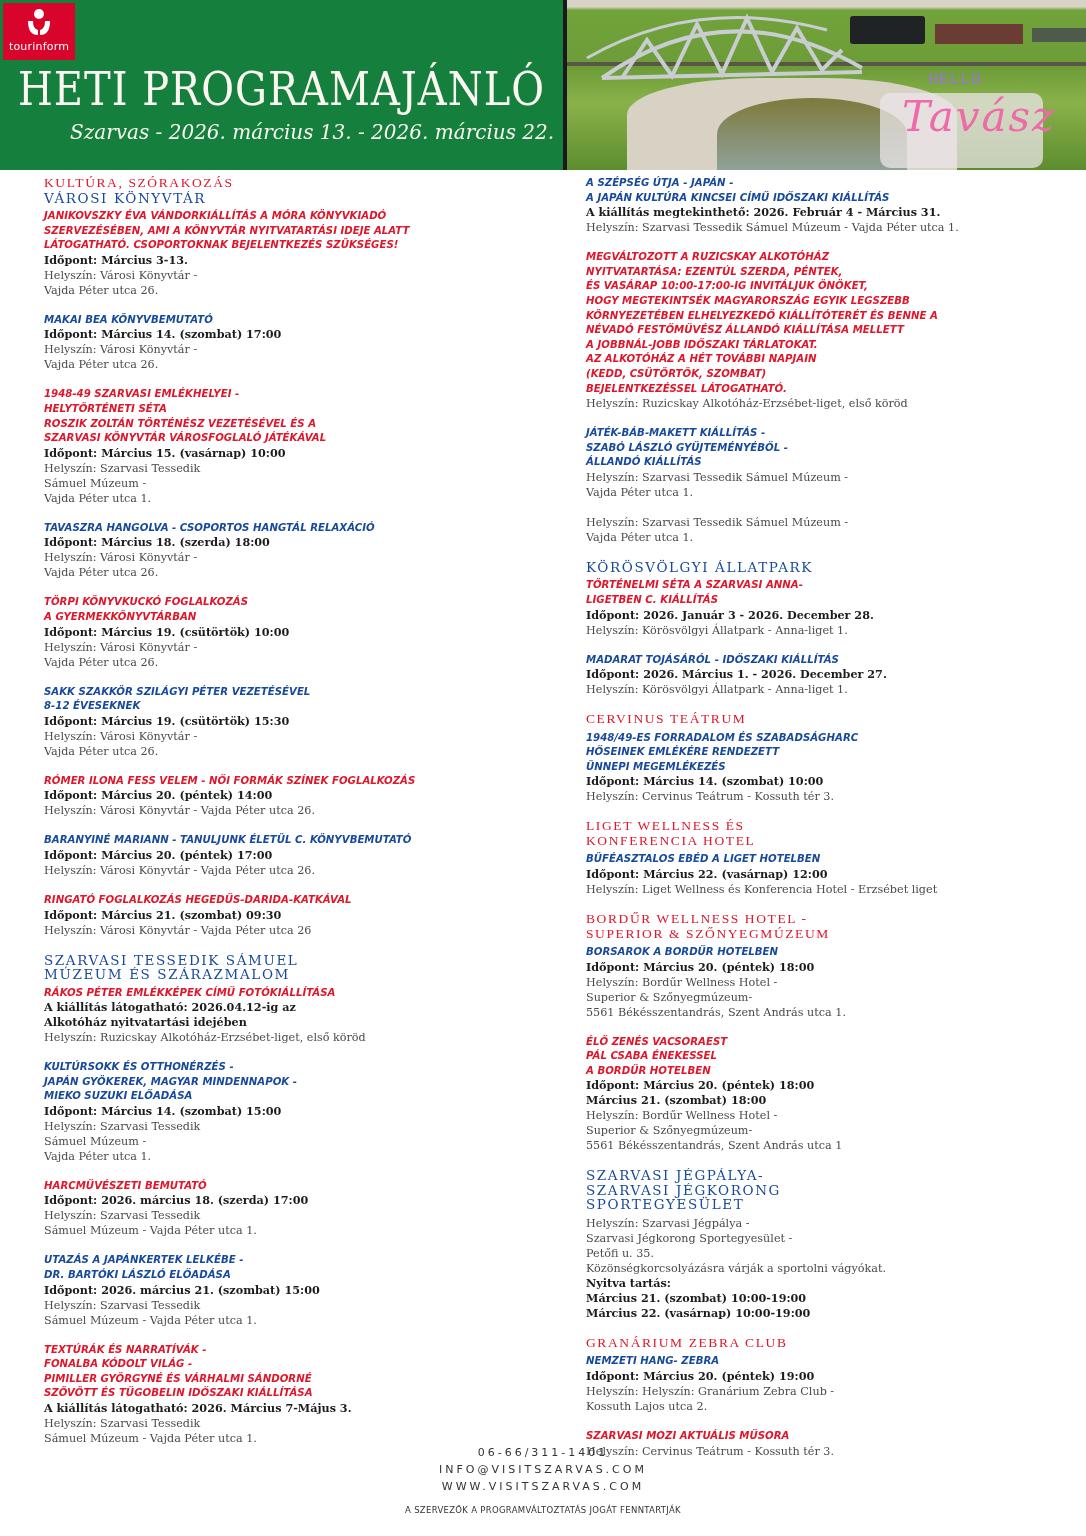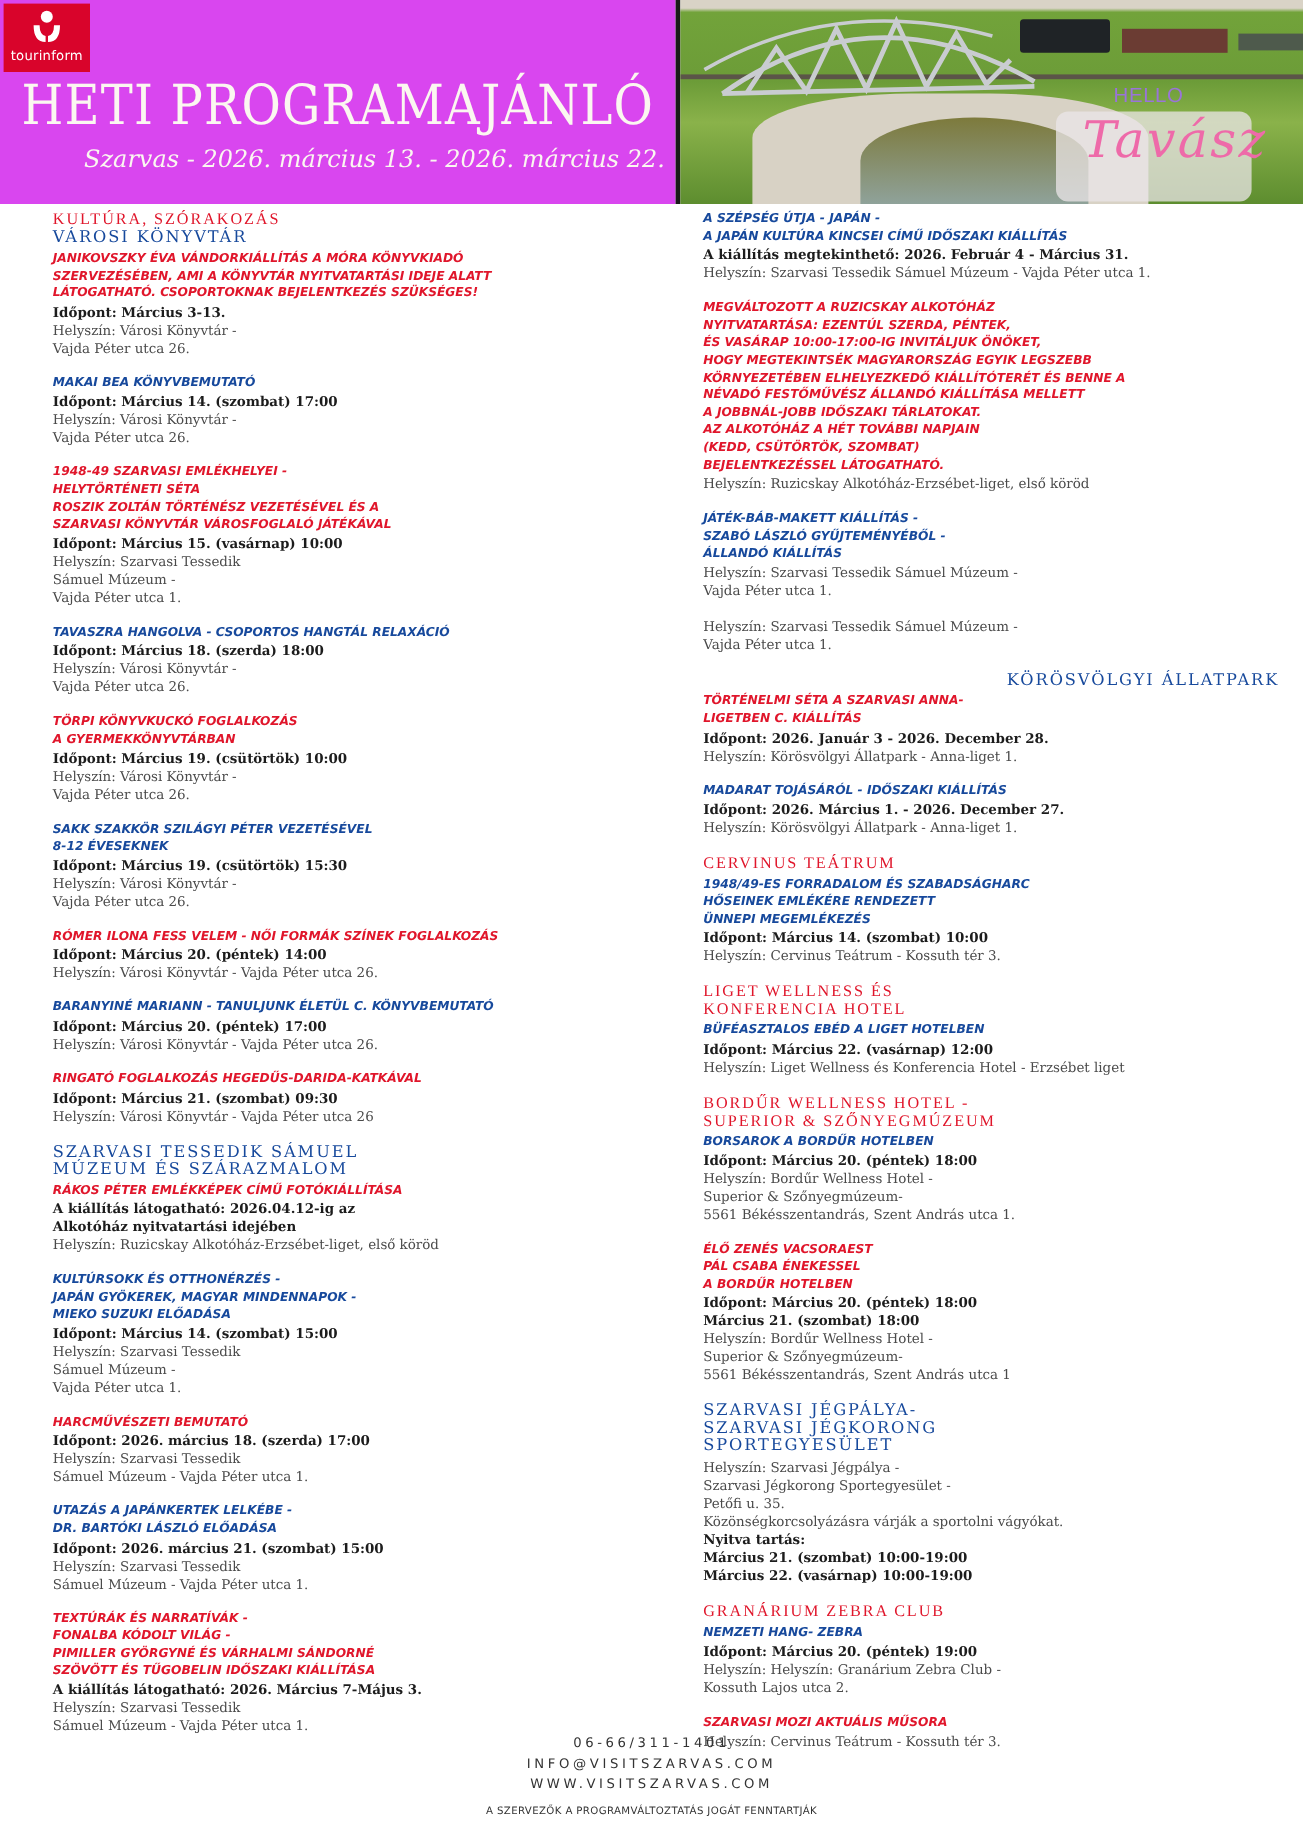--- a/index.html
+++ b/index.html
@@ -7,21 +7,21 @@
     width: 1086px; height: 1536px; position: relative; overflow: hidden;
     background: #ffffff;
     font-family: "DejaVu Serif", serif;
   }
   
   .header {
     position: absolute; left: 0; top: 0; width: 1086px; height: 170px;
   }
   .header-left {
     position: absolute; left: 0; top: 0; width: 563px; height: 170px;
-    background: #d946ef;
+    background: #15803d;
   }
   .divider-line {
     position: absolute; left: 563px; top: 0; width: 4px; height: 170px; background: #1a1a1a;
   }
   .logo {
     position: absolute; left: 3px; top: 3px; width: 72px; height: 57px;
     background: #d9042b; display: flex; flex-direction: column; align-items: center;
   }
   .logo svg { margin-top: 5px; }
   .logo-text {
@@ -64,21 +64,21 @@
   .photo-wagon2 {
     position: absolute; left: 465px; top: 28px; width: 54px; height: 14px; background: #4e5a4c;
   }
   .bridge-svg { position: absolute; left: 10px; top: 0; }
   .hello-box {
     position: absolute; left: 313px; top: 93px; width: 163px; height: 75px;
     background: rgba(235,230,232,0.75); border-radius: 10px;
   }
   .hello-text {
     position: absolute; left: 361px; top: 70px; color: #9a74d8;
-    font-family: Liberation Sans, sans-serif; font-size: 17px; letter-spacing: 0.5px;
+    font-family: Liberation Mono, monospace; font-size: 17px; letter-spacing: 0.5px;
   }
   .tavasz-text {
     position: absolute; left: 335px; top: 92px; color: #ee6aa9;
     font-family: "DejaVu Serif", serif; font-style: italic; font-size: 42px;
     letter-spacing: 2px;
   }
   
   .col { position: absolute; top: 176px; }
   .col-left { left: 44px; width: 500px; }
   .col-right { left: 586px; width: 480px; }
@@ -278,21 +278,21 @@
       <div class="event-title c-blue">JÁTÉK-BÁB-MAKETT KIÁLLÍTÁS -
  SZABÓ LÁSZLÓ GYŰJTEMÉNYÉBŐL -
 ÁLLANDÓ KIÁLLÍTÁS</div>
       <div class="line-reg">Helyszín: Szarvasi Tessedik Sámuel Múzeum -
 Vajda Péter utca 1.</div>
     </div>
     <div class="event">
       <div class="line-reg">Helyszín: Szarvasi Tessedik Sámuel Múzeum -
 Vajda Péter utca 1.</div>
     </div>
-    <div class="section-title c-blue" style="white-space: pre-line; text-align: right;">KÖRÖSVÖLGYI ÁLLATPARK</div>
+    <div class="section-title c-blue" style="white-space: pre-line;">KÖRÖSVÖLGYI ÁLLATPARK</div>
     <div class="sec-gap"></div>
     <div class="event">
       <div class="event-title c-red">TÖRTÉNELMI SÉTA A SZARVASI ANNA-
 LIGETBEN C. KIÁLLÍTÁS</div>
       <div class="line-bold">Időpont: 2026. Január 3 - 2026. December 28.</div>
       <div class="line-reg">Helyszín: Körösvölgyi Állatpark - Anna-liget 1.</div>
     </div>
     <div class="event">
       <div class="event-title c-blue">MADARAT TOJÁSÁRÓL - IDŐSZAKI KIÁLLÍTÁS</div>
       <div class="line-bold">Időpont: 2026. Március 1. - 2026. December 27.</div>

